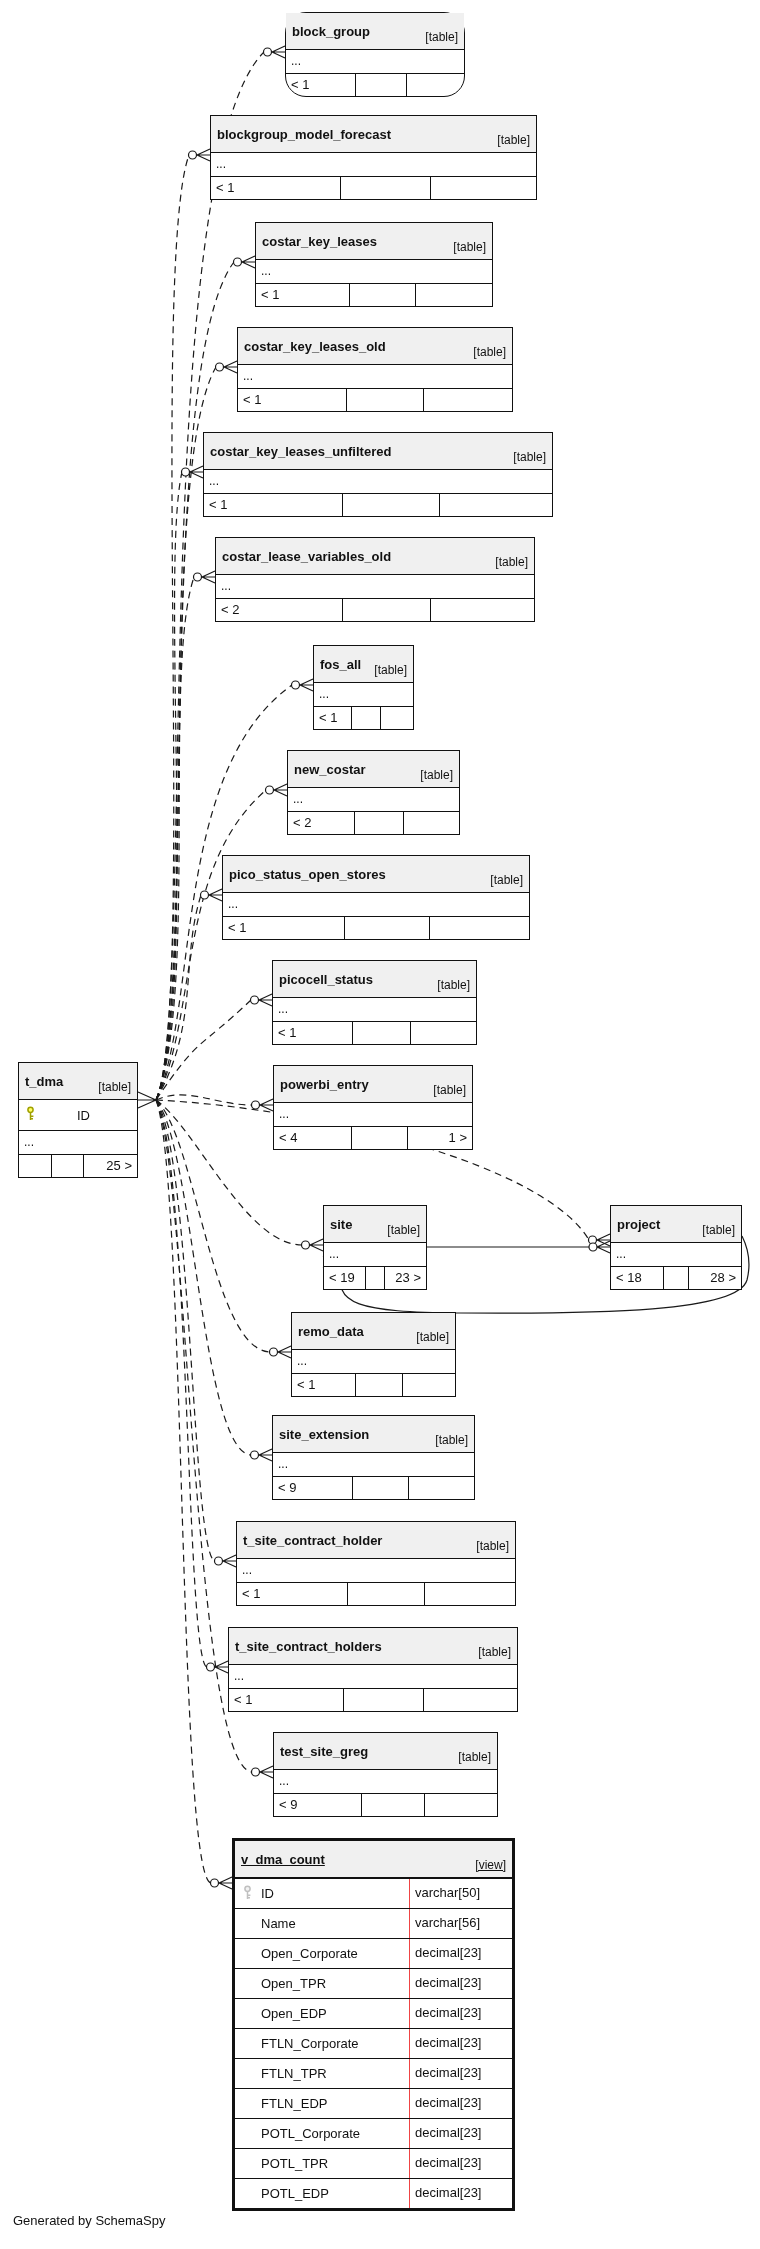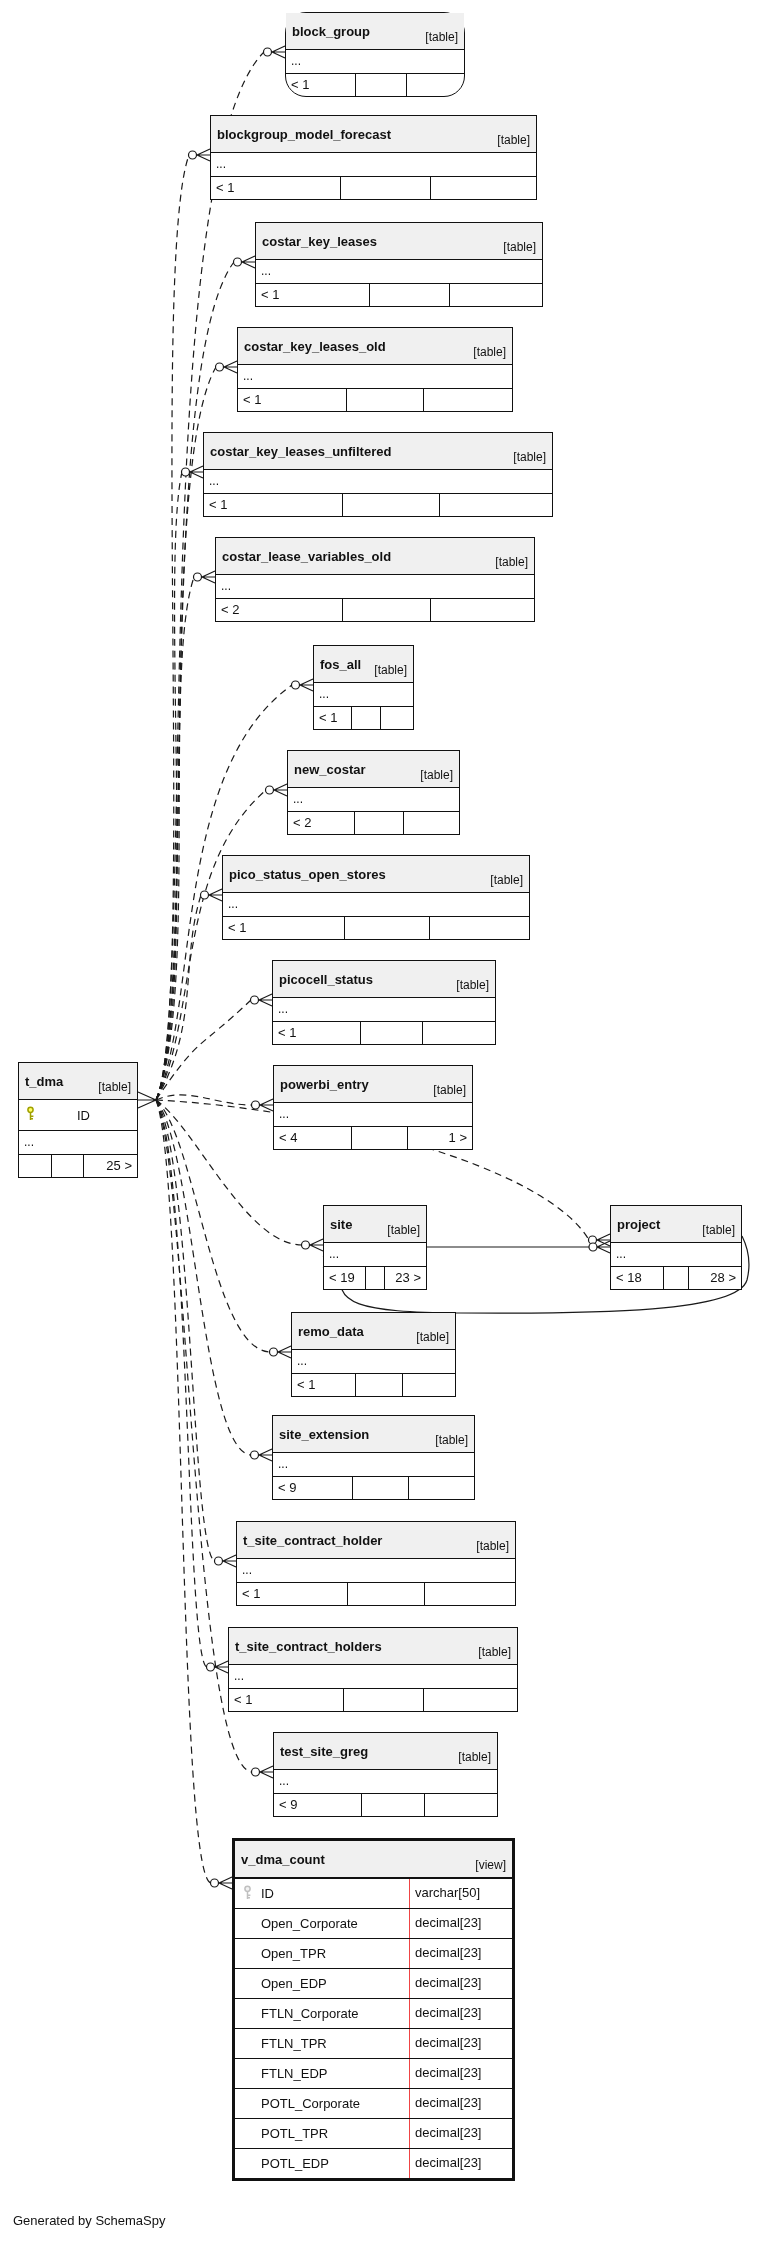--- a/index.html
+++ b/index.html
@@ -31,21 +31,21 @@
 
   
   .pkrow {
     border-bottom:1px solid #111; display:flex; align-items:center;
     padding:6px 6px; font-size:13px; position:relative;
   }
   .pkrow .pklabel { flex:1; text-align:center; }
 
   
   .viewbox { border:3px solid #111; }
-  .viewbox .hdr { border-bottom:2px solid #111; }
+  .viewbox .hdr { border-bottom:2px solid #111;text-decoration:underline; }
   .vrow { display:flex; border-bottom:1px solid #111; align-items:stretch; }
   .vrow:last-child { border-bottom:none; }
   .vname { flex:1; padding:7px 6px 7px 26px; font-size:13px; position:relative; }
   .vname .keywrap { position:absolute; left:7px; top:6px; }
   .vtype { width:92px; border-left:1px solid #ef4444; padding:6px 5px; font-size:13px; }
 
   .credit { position:absolute; left:13px; top:2213px; font-size:13px; }
 </style>
 </head>
 <body>
@@ -207,21 +207,21 @@
         <span class="kind">[table]</span>
       </div>
     <div class="more">...</div>
     <div class="foot">
         <span class="cell c1">&lt; 1</span>
         <span class="cell c2"></span>
         <span class="cell c3"></span>
       </div>
   </div>
 
-  <div class="tbl" style="left:255px; top:222px; width:288px;">
+  <div class="tbl" style="left:255px; top:222px; width:238px;">
     <div class="hdr">
         <span class="tname">costar_key_leases</span>
         <span class="kind">[table]</span>
       </div>
     <div class="more">...</div>
     <div class="foot">
         <span class="cell c1">&lt; 1</span>
         <span class="cell c2"></span>
         <span class="cell c3"></span>
       </div>
@@ -298,21 +298,21 @@
         <span class="kind">[table]</span>
       </div>
     <div class="more">...</div>
     <div class="foot">
         <span class="cell c1">&lt; 1</span>
         <span class="cell c2"></span>
         <span class="cell c3"></span>
       </div>
   </div>
 
-  <div class="tbl" style="left:272px; top:960px; width:224px;">
+  <div class="tbl" style="left:272px; top:960px; width:205px;">
     <div class="hdr">
         <span class="tname">picocell_status</span>
         <span class="kind">[table]</span>
       </div>
     <div class="more">...</div>
     <div class="foot">
         <span class="cell c1">&lt; 1</span>
         <span class="cell c2"></span>
         <span class="cell c3"></span>
       </div>
@@ -428,20 +428,24 @@
       <span class="kind">[view]</span>
     </div>
     <div class="vrow">
       <span class="vname"><span class="keywrap"><svg width="11" height="15" viewBox="0 0 11 15">
               <circle cx="5.5" cy="3.8" r="2.6" fill="#f2f2f2" stroke="#c0c0c0" stroke-width="1.5"></circle>
               <path d="M5.5,6.4 L5.5,14 M5.5,10.3 L8.4,10.3 M5.5,12.8 L8,12.8" stroke="#c0c0c0" stroke-width="1.5" fill="none"></path>
             </svg></span><span>ID</span></span>
       <span class="vtype">varchar[50]</span>
     </div>
     <div class="vrow">
+        <span class="vname"><span>Name</span></span>
+        <span class="vtype">varchar[56]</span>
+      </div>
+    <div class="vrow">
         <span class="vname"><span>Open_Corporate</span></span>
         <span class="vtype">decimal[23]</span>
       </div>
     <div class="vrow">
         <span class="vname"><span>Open_TPR</span></span>
         <span class="vtype">decimal[23]</span>
       </div>
     <div class="vrow">
         <span class="vname"><span>Open_EDP</span></span>
         <span class="vtype">decimal[23]</span>

